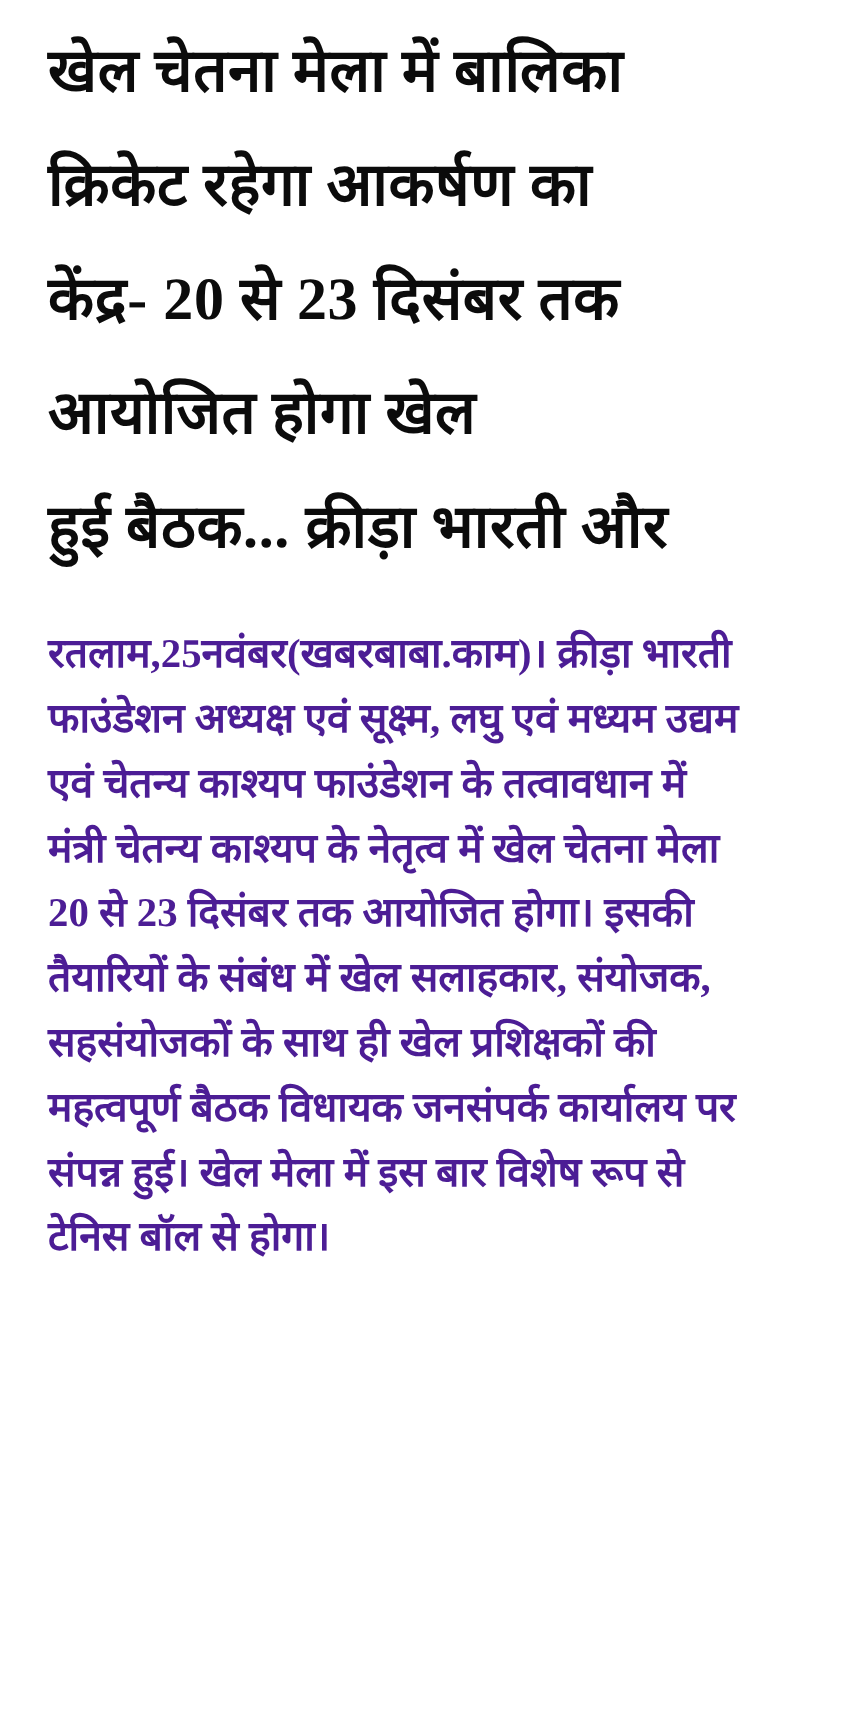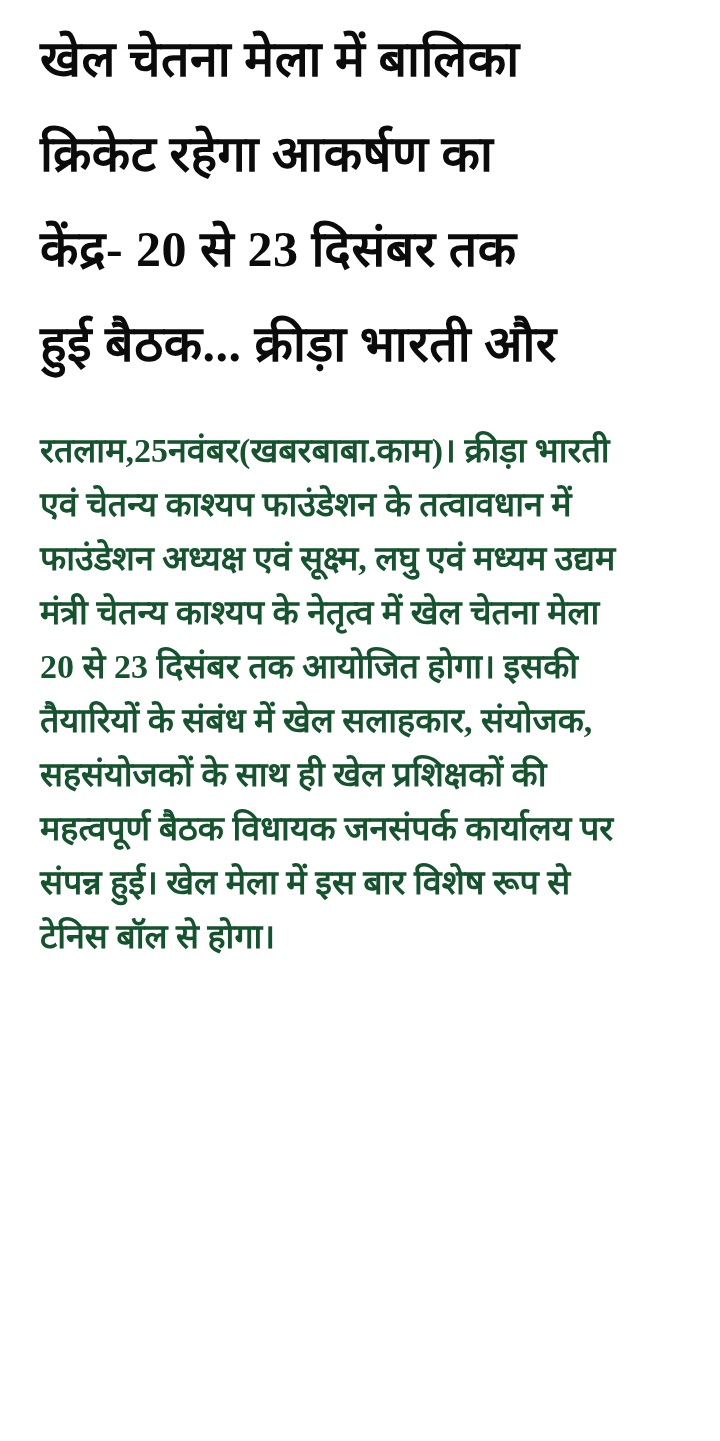--- a/index.html
+++ b/index.html
@@ -29,44 +29,45 @@
   }
   .headline .hline {
     display: block;
     white-space: nowrap;
   }
   .body-text {
     margin: 32px 0 0 0;
     font-size: 34px;
     line-height: 54px;
     font-weight: 600;
-    color: #14532d;
+    color: #4c1d95;
   }
   .body-text .bline {
     display: block;
     white-space: nowrap;
   }
 </style>
 </head>
 <body>
 
 <div class="page">
   <div class="article">
 
     <h1 class="headline">
       <span class="hline">खेल चेतना मेला में बालिका</span>
       <span class="hline">क्रिकेट रहेगा आकर्षण का</span>
       <span class="hline">केंद्र- 20 से 23 दिसंबर तक</span>
+      <span class="hline">आयोजित होगा खेल</span>
       <span class="hline">हुई बैठक... क्रीड़ा भारती और</span>
     </h1>
 
     <p class="body-text">
       <span class="bline">रतलाम,25नवंबर(खबरबाबा.काम)। क्रीड़ा भारती</span>
+      <span class="bline">फाउंडेशन अध्यक्ष एवं सूक्ष्म, लघु एवं मध्यम उद्यम</span>
       <span class="bline">एवं चेतन्य काश्यप फाउंडेशन के तत्वावधान में</span>
-      <span class="bline">फाउंडेशन अध्यक्ष एवं सूक्ष्म, लघु एवं मध्यम उद्यम</span>
       <span class="bline">मंत्री चेतन्य काश्यप के नेतृत्व में खेल चेतना मेला</span>
       <span class="bline">20 से 23 दिसंबर तक आयोजित होगा। इसकी</span>
       <span class="bline">तैयारियों के संबंध में खेल सलाहकार, संयोजक,</span>
       <span class="bline">सहसंयोजकों के साथ ही खेल प्रशिक्षकों की</span>
       <span class="bline">महत्वपूर्ण बैठक विधायक जनसंपर्क कार्यालय पर</span>
       <span class="bline">संपन्न हुई। खेल मेला में इस बार विशेष रूप से</span>
       <span class="bline">टेनिस बॉल से होगा।</span>
     </p>
 
   </div>

